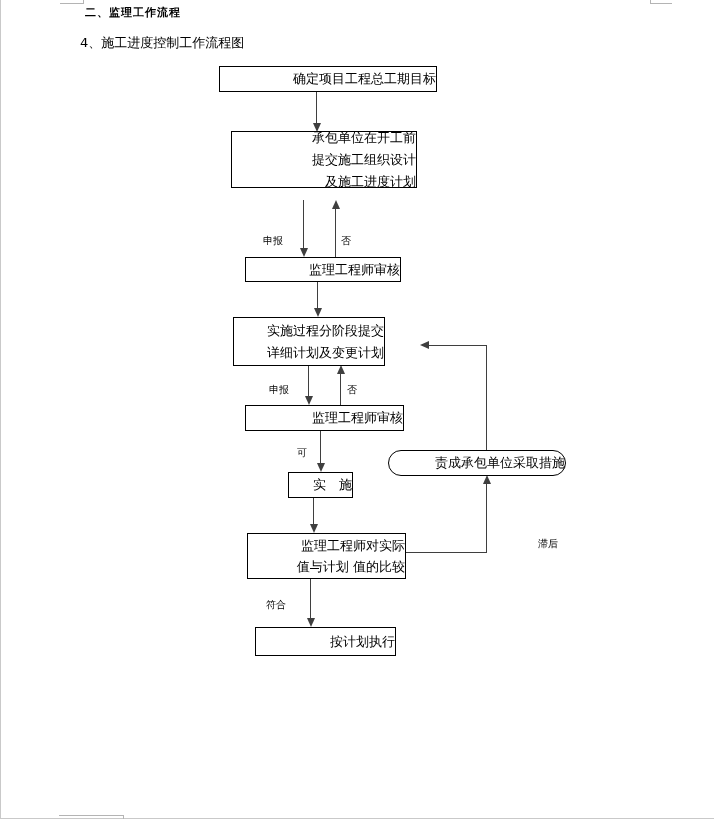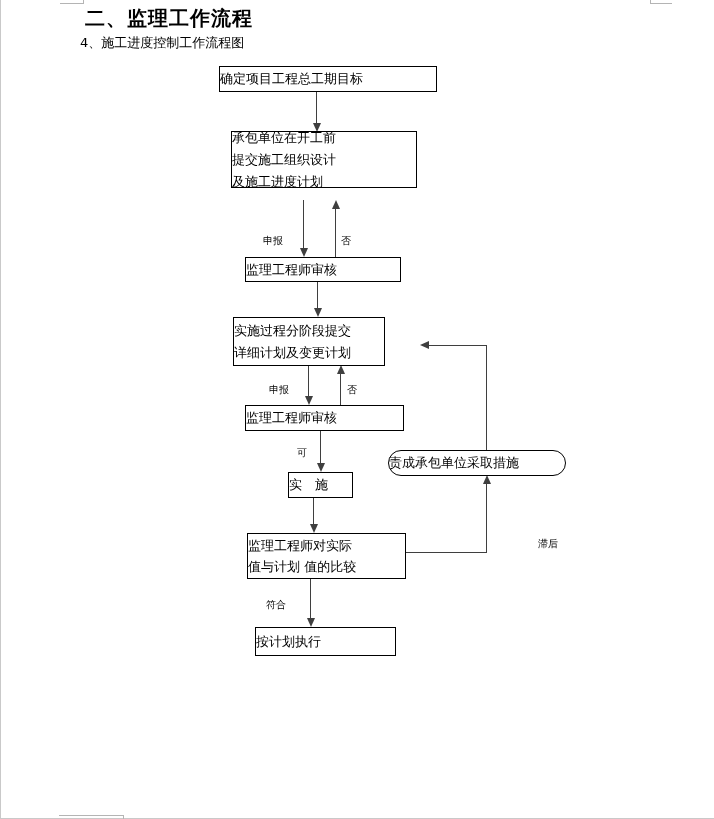--- a/index.html
+++ b/index.html
@@ -9,30 +9,30 @@
     width:714px;height:819px;
     background:#ffffff;
     font-family:"DejaVu Sans","Liberation Sans",sans-serif;
     color:#000;
     overflow:hidden;
   }
   .edge{position:absolute;background:#c9c9c9;}
   .mark{position:absolute;background:#b4b4b4;}
   .heading{
     position:absolute;left:85px;top:5px;
-    font-size:20px;font-weight:bold;letter-spacing:1px;white-space:nowrap;
+    font-size:11px;font-weight:bold;letter-spacing:1px;white-space:nowrap;
   }
   .subheading{
     position:absolute;left:80px;top:34px;
     font-size:13px;white-space:nowrap;
   }
   .box{
     position:absolute;
     border:1px solid #000;background:#fff;
-    display:flex;flex-direction:column;align-items:flex-start;justify-content:center;
+    display:flex;flex-direction:column;align-items:flex-end;justify-content:center;
     font-size:13px;text-align:center;line-height:22px;white-space:pre;
     box-sizing:border-box;z-index:2;
   }
   .box span{display:block;}
   .vline{position:absolute;width:1px;background:#3f3f3f;z-index:1;}
   .hline{position:absolute;height:1px;background:#3f3f3f;z-index:1;}
   .ah-down{position:absolute;width:0;height:0;z-index:1;
     border-left:4px solid transparent;border-right:4px solid transparent;
     border-top:9px solid #3f3f3f;}
   .ah-up{position:absolute;width:0;height:0;z-index:1;

